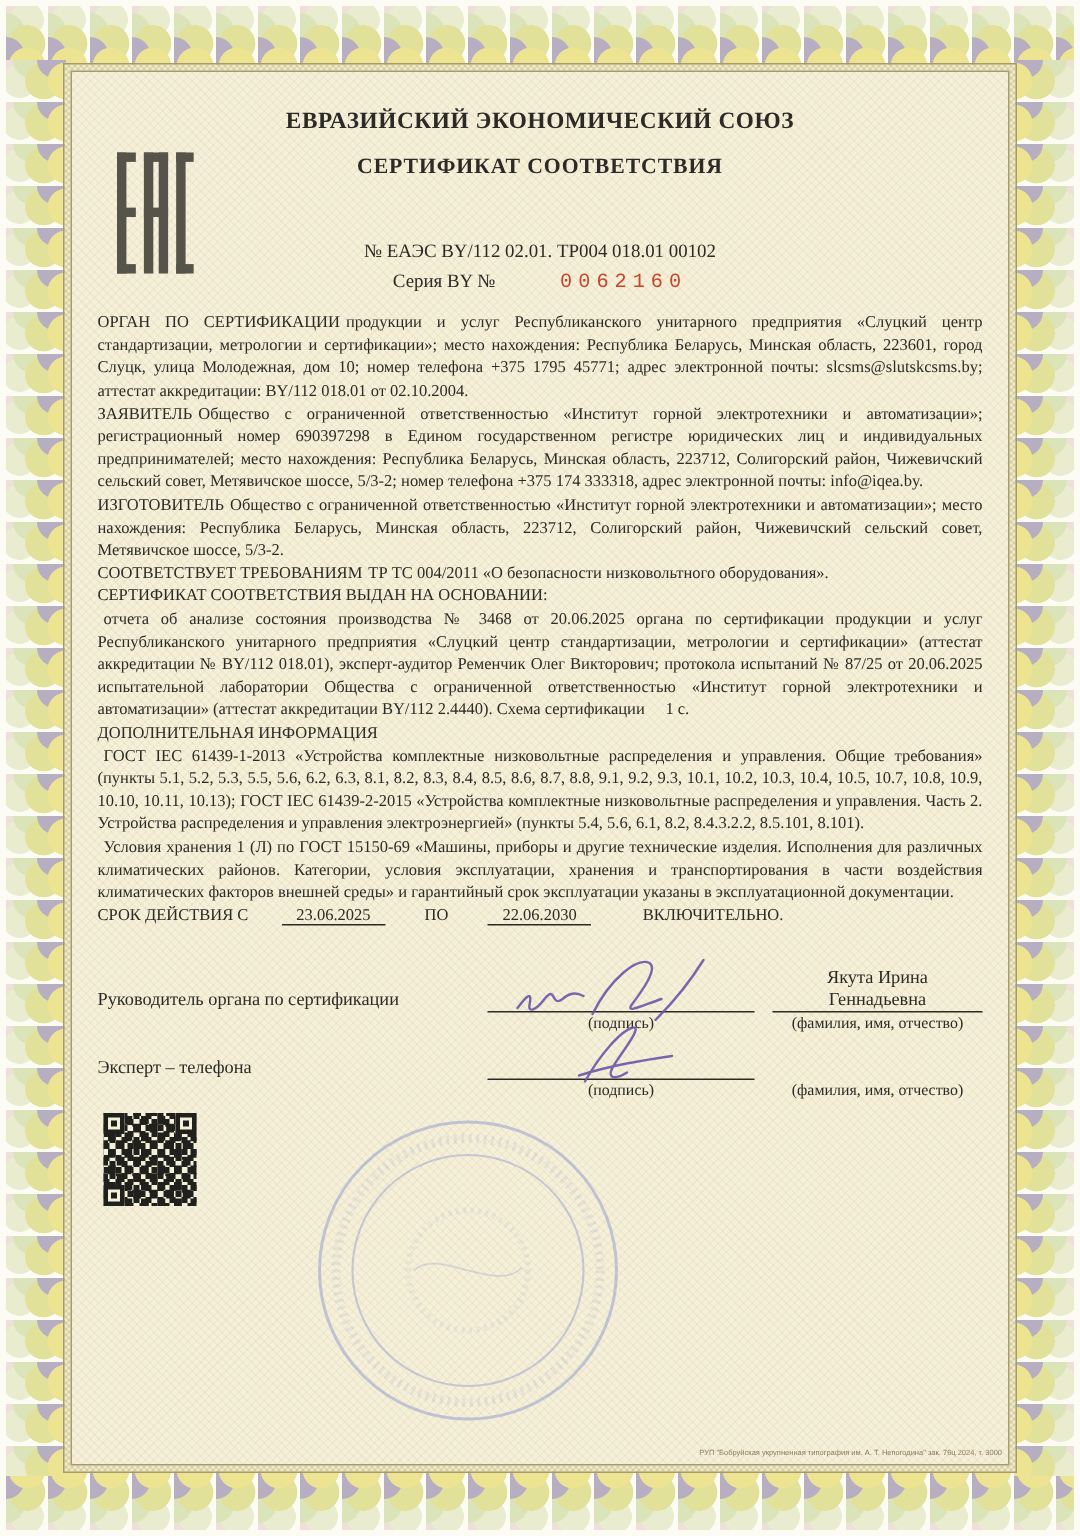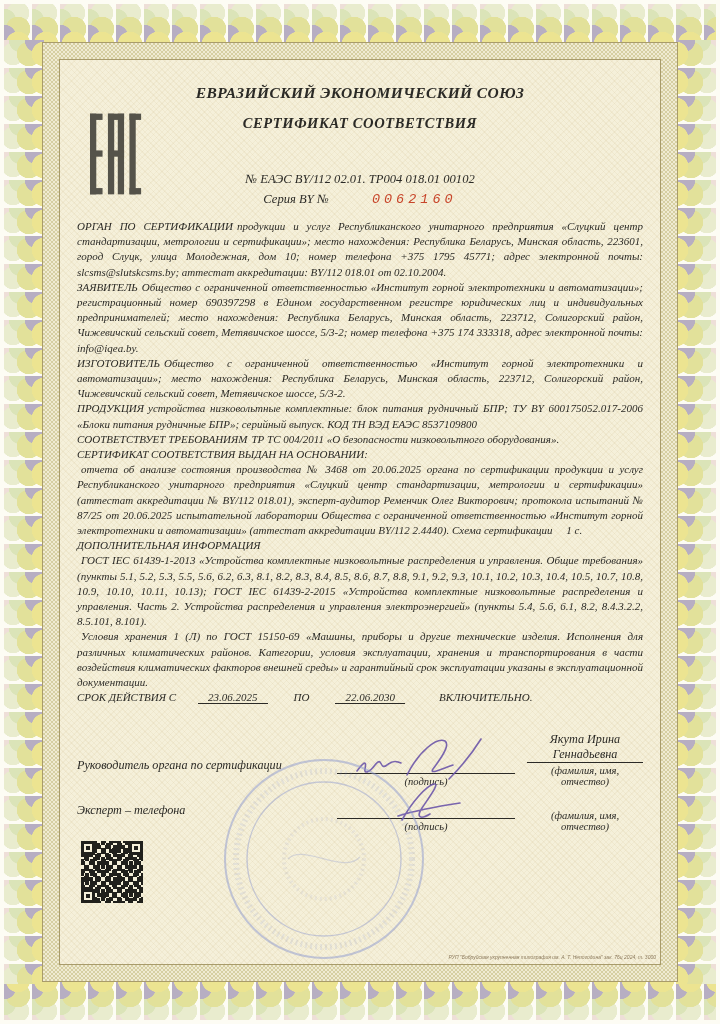--- a/index.html
+++ b/index.html
@@ -41,21 +41,21 @@
       radial-gradient(circle at 0px 14px,#ece491 0 12px,rgba(0,0,0,0) 12.5px),
       radial-gradient(circle at 7px 0px,#b7aec2 0 12px,rgba(0,0,0,0) 12.5px),
       radial-gradient(circle at 15px 14px,#e2e19a 0 12px,rgba(0,0,0,0) 12.5px),
       radial-gradient(circle at 23px 0px,#dbe4b8 0 12px,rgba(0,0,0,0) 12.5px),
       radial-gradient(circle at 31px 14px,#e9ecce 0 11px,rgba(0,0,0,0) 11.5px),
       radial-gradient(circle at 35px 0px,#eedfd8 0 9px,rgba(0,0,0,0) 9.5px);
     background-size:44px 28px;background-repeat:repeat-y;}
   
   .frame{position:absolute;inset:42px;z-index:2;border:1px solid #a89b6b;
     background:repeating-conic-gradient(#d6cfa2 0 25%,#f0ebd2 0 50%) 0 0/4px 4px;
-    padding:16px;font-style:italic;}
+    padding:4px;}
   .field{position:relative;height:100%;box-sizing:border-box;border:1px solid #a89b6b;
     background-color:#f5f0da;
     background-image:
       repeating-linear-gradient(45deg,rgba(205,185,135,.14) 0 1px,rgba(0,0,0,0) 1px 4px),
       repeating-linear-gradient(-45deg,rgba(205,185,135,.12) 0 1px,rgba(0,0,0,0) 1px 4px);
     padding:10px 17px 6px 17px;}
   
   .union-title{margin-top:14px;text-align:center;font-weight:bold;font-size:15.5px;letter-spacing:.4px;}
   .doc-title{margin-top:13px;text-align:center;font-weight:bold;font-size:14.5px;letter-spacing:.6px;}
   .eac{position:absolute;left:30px;top:52px;}
@@ -135,21 +135,20 @@
       <div class="series-line">
         <span class="series-label">Серия BY</span>
         <span class="no-sign">№</span>
         <span class="series-number">0062160</span>
       </div>
 
       <div class="text-block">
         <p class="para"><span class="lead">ОРГАН ПО СЕРТИФИКАЦИИ</span><span>продукции и услуг Республиканского унитарного предприятия «Слуцкий центр стандартизации, метрологии и сертификации»; место нахождения: Республика Беларусь, Минская область, 223601, город Слуцк, улица Молодежная, дом 10; номер телефона +375 1795 45771; адрес электронной почты: slcsms@slutskcsms.by; аттестат аккредитации: BY/112 018.01 от 02.10.2004.</span></p>
         <p class="para"><span class="lead">ЗАЯВИТЕЛЬ</span><span>Общество с ограниченной ответственностью «Институт горной электротехники и автоматизации»; регистрационный номер 690397298 в Едином государственном регистре юридических лиц и индивидуальных предпринимателей; место нахождения: Республика Беларусь, Минская область, 223712, Солигорский район, Чижевичский сельский совет, Метявичское шоссе, 5/3-2; номер телефона +375 174 333318, адрес электронной почты: info@iqea.by.</span></p>
         <p class="para"><span class="lead">ИЗГОТОВИТЕЛЬ</span><span>Общество с ограниченной ответственностью «Институт горной электротехники и автоматизации»; место нахождения: Республика Беларусь, Минская область, 223712, Солигорский район, Чижевичский сельский совет, Метявичское шоссе, 5/3-2.</span></p>
-        <p class="para"><span class="lead">ПРОДУКЦИЯ</span><span>устройства низковольтные комплектные: блок питания рудничный БПР; ТУ BY 600175052.017-2006 «Блоки питания рудничные БПР»; серийный выпуск. КОД ТН ВЭД ЕАЭС 8537109800</span></p>
         <p class="para"><span class="lead">СООТВЕТСТВУЕТ ТРЕБОВАНИЯМ</span><span>ТР ТС 004/2011 «О безопасности низковольтного оборудования».</span></p>
         <p class="para"><span class="lead">СЕРТИФИКАТ СООТВЕТСТВИЯ ВЫДАН НА ОСНОВАНИИ:</span><span></span></p>
         <p class="para"><span class="lead"></span><span>отчета об анализе состояния производства № 3468 от 20.06.2025 органа по сертификации продукции и услуг Республиканского унитарного предприятия «Слуцкий центр стандартизации, метрологии и сертификации» (аттестат аккредитации № BY/112 018.01), эксперт-аудитор Ременчик Олег Викторович; протокола испытаний № 87/25 от 20.06.2025 испытательной лаборатории Общества с ограниченной ответственностью «Институт горной электротехники и автоматизации» (аттестат аккредитации BY/112 2.4440). Схема сертификации  1 с.</span></p>
         <p class="para"><span class="lead">ДОПОЛНИТЕЛЬНАЯ ИНФОРМАЦИЯ</span><span></span></p>
         <p class="para"><span class="lead"></span><span>ГОСТ IEC 61439-1-2013 «Устройства комплектные низковольтные распределения и управления. Общие требования» (пункты 5.1, 5.2, 5.3, 5.5, 5.6, 6.2, 6.3, 8.1, 8.2, 8.3, 8.4, 8.5, 8.6, 8.7, 8.8, 9.1, 9.2, 9.3, 10.1, 10.2, 10.3, 10.4, 10.5, 10.7, 10.8, 10.9, 10.10, 10.11, 10.13); ГОСТ IEC 61439-2-2015 «Устройства комплектные низковольтные распределения и управления. Часть 2. Устройства распределения и управления электроэнергией» (пункты 5.4, 5.6, 6.1, 8.2, 8.4.3.2.2, 8.5.101, 8.101).</span></p>
         <p class="para"><span class="lead"></span><span>Условия хранения 1 (Л) по ГОСТ 15150-69 «Машины, приборы и другие технические изделия. Исполнения для различных климатических районов. Категории, условия эксплуатации, хранения и транспортирования в части воздействия климатических факторов внешней среды» и гарантийный срок эксплуатации указаны в эксплуатационной документации.</span></p>
         <p class="validity">
           <span>СРОК ДЕЙСТВИЯ С</span><span class="gap1"></span><span class="date-ul">23.06.2025</span><span class="gap2"></span><span>ПО</span><span class="gap2"></span><span class="date-ul">22.06.2030</span><span class="gap3"></span><span>ВКЛЮЧИТЕЛЬНО.</span>
         </p>
       </div>

